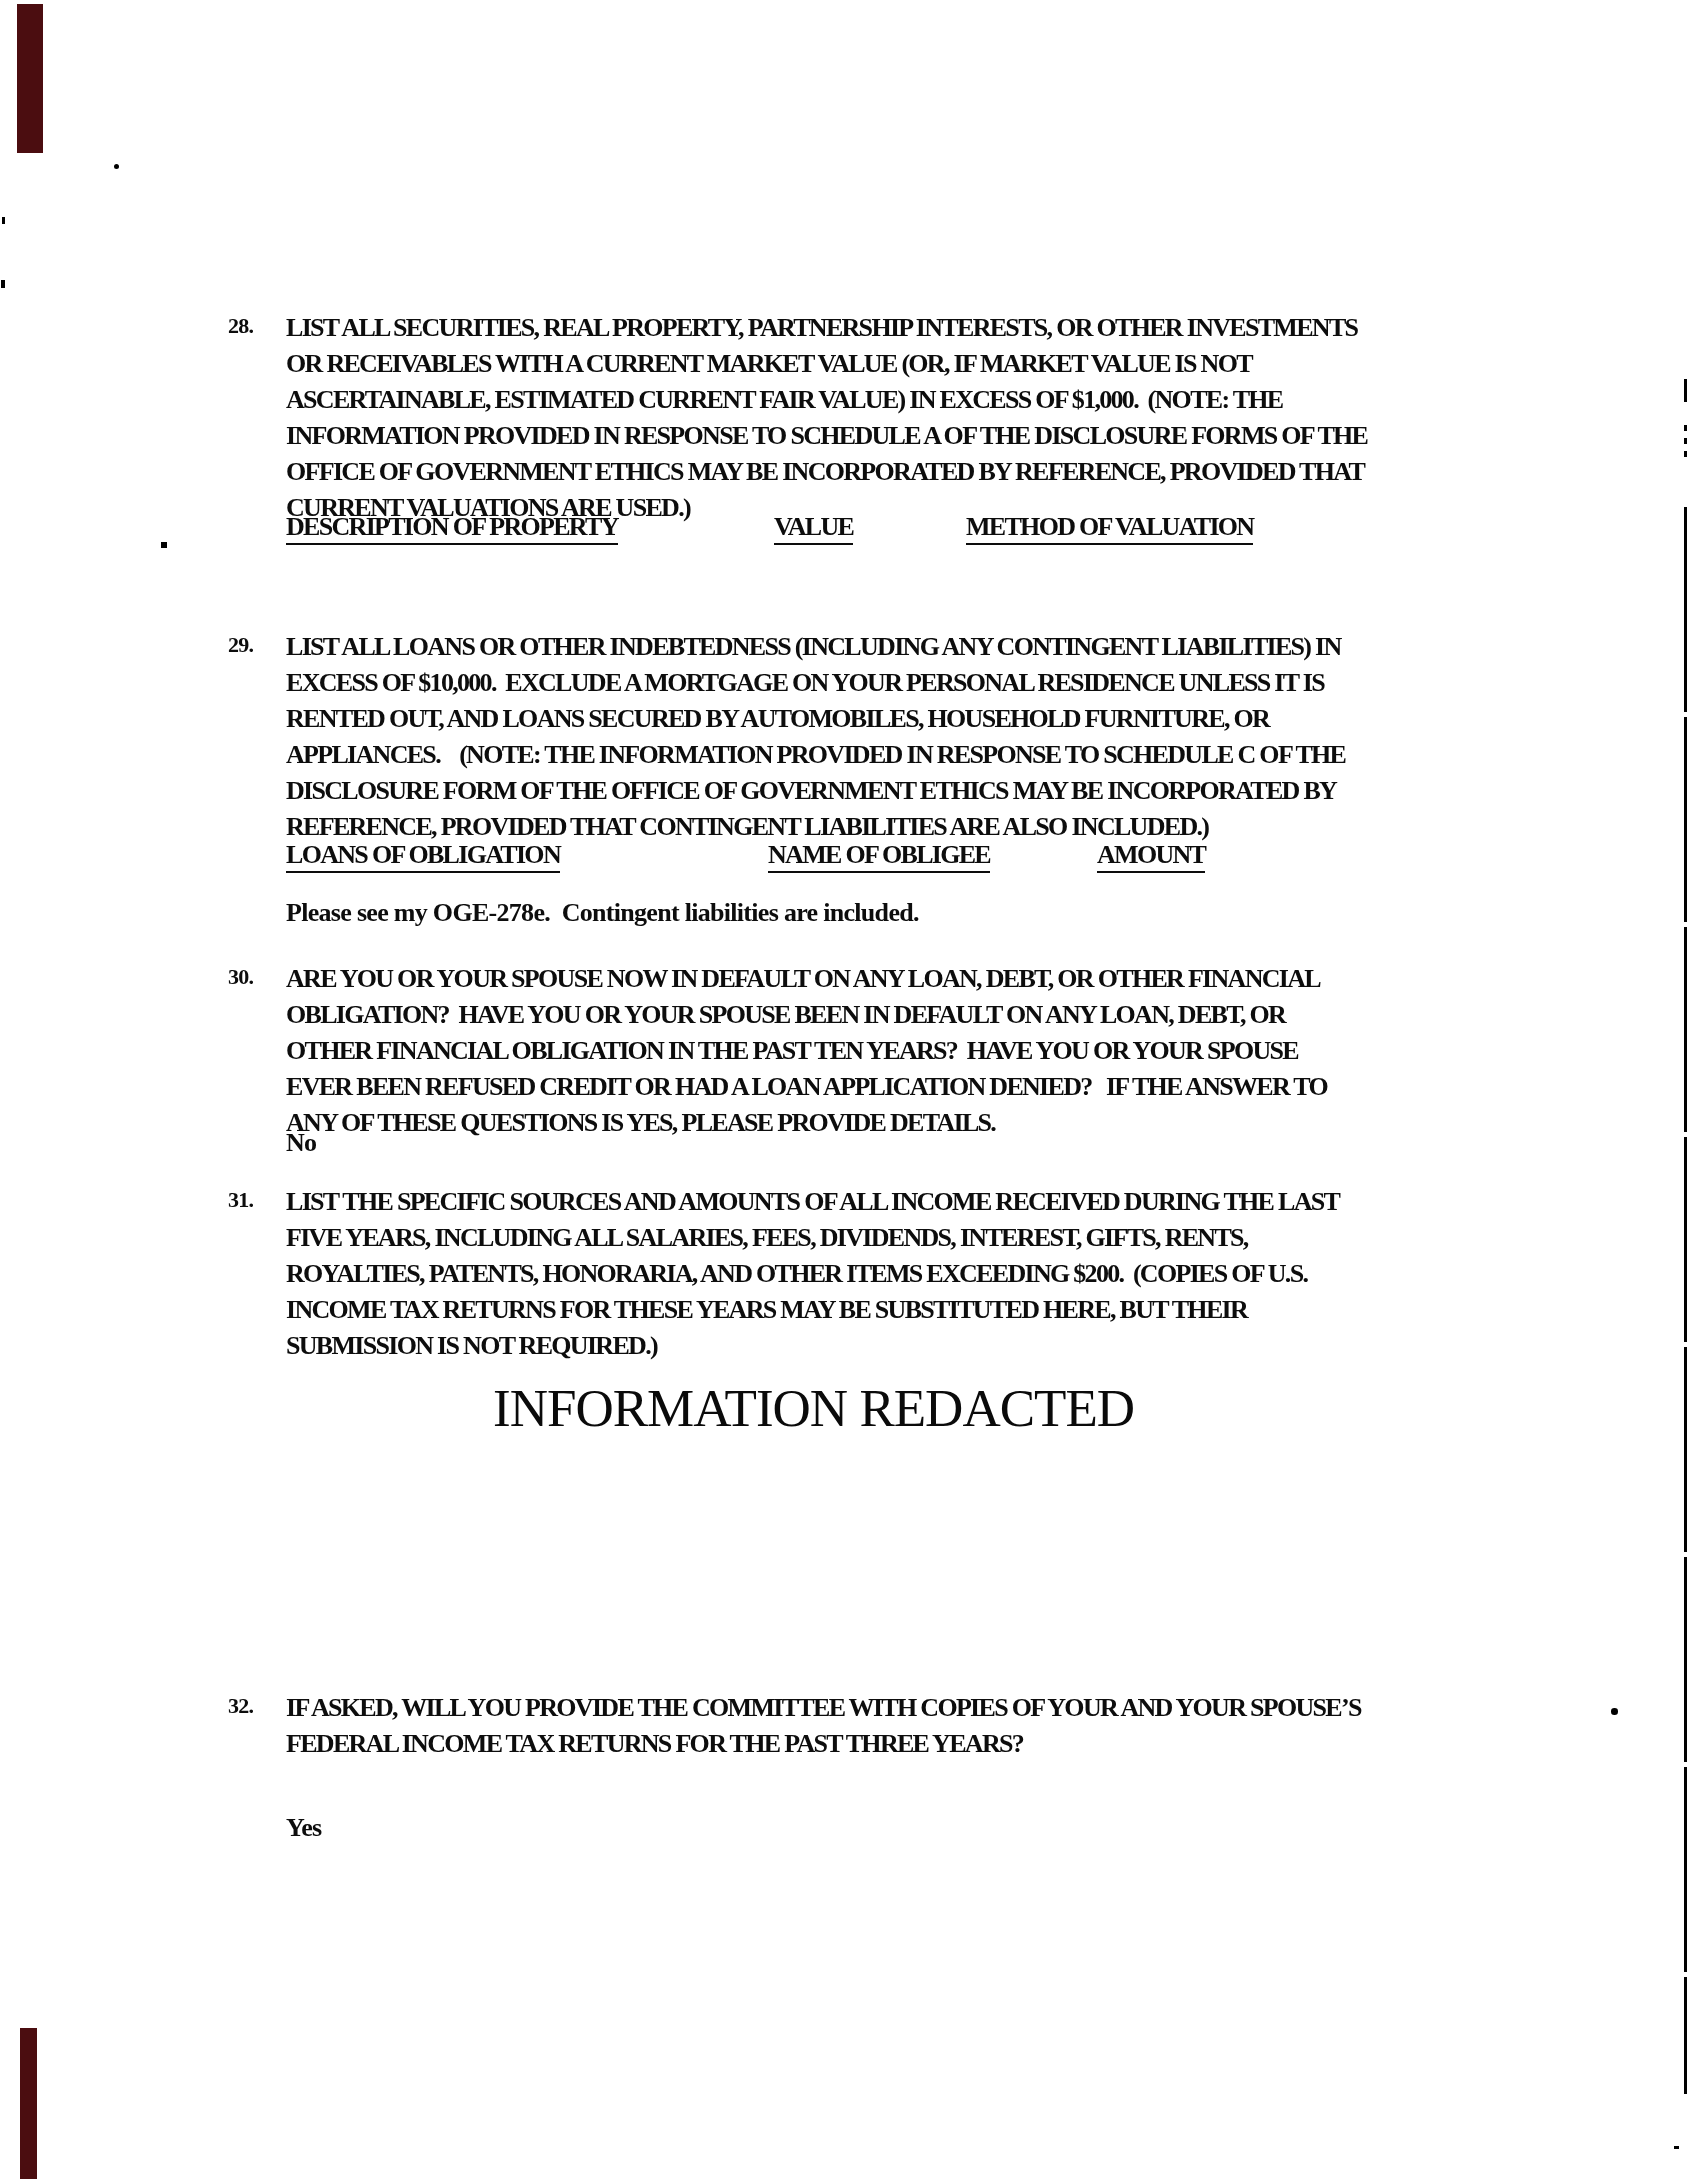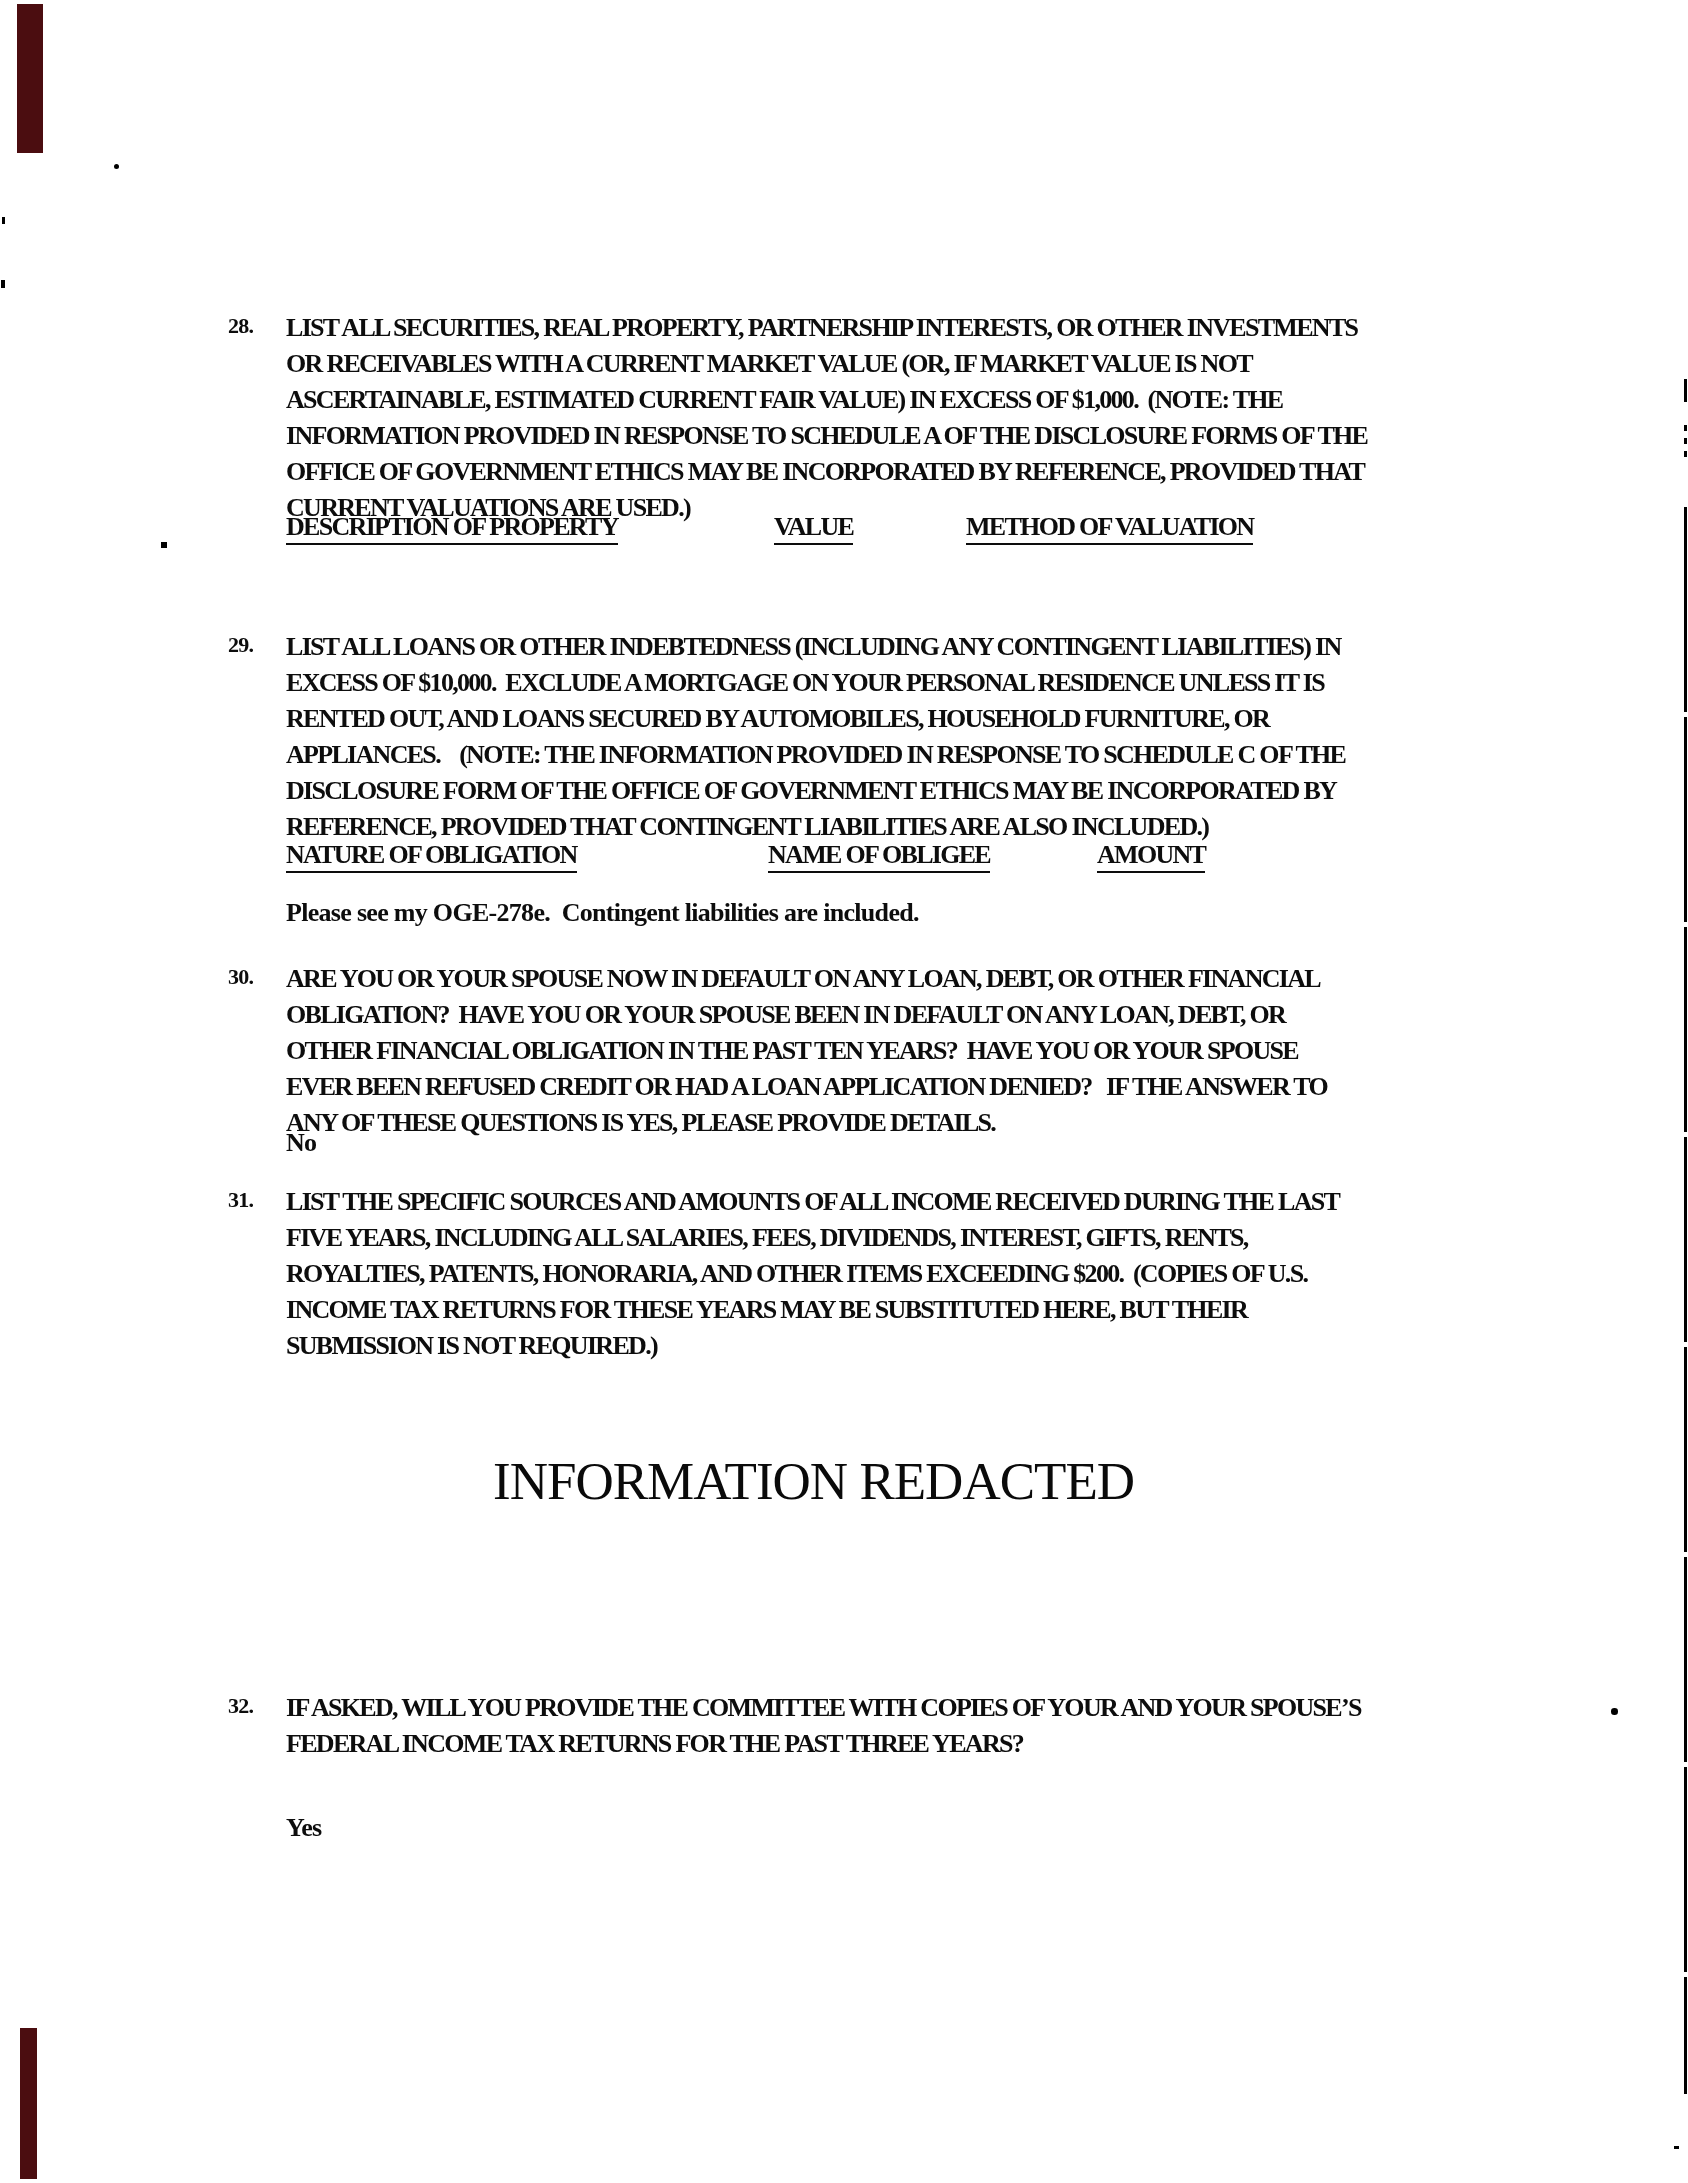--- a/index.html
+++ b/index.html
@@ -66,21 +66,21 @@
     position: absolute;
     left: 286px;
     font-size: 26px;
     font-weight: bold;
     letter-spacing: -0.7px;
     white-space: pre;
   }
   .redacted {
     position: absolute;
     left: 493px;
-    top: 1451px;
+    top: 1378px;
     font-size: 53px;
     font-weight: normal;
     letter-spacing: -1px;
     white-space: pre;
     color: #0a0a0a;
   }
   
   .art { position: absolute; background: #000; }
   .art.round { border-radius: 50%; }
   .art.red { background: #4b0d10; }
@@ -119,21 +119,21 @@
     <span class="qnum">29.</span>
     <div class="qbody">LIST ALL LOANS OR OTHER INDEBTEDNESS (INCLUDING ANY CONTINGENT LIABILITIES) IN
 EXCESS OF $10,000.  EXCLUDE A MORTGAGE ON YOUR PERSONAL RESIDENCE UNLESS IT IS
 RENTED OUT, AND LOANS SECURED BY AUTOMOBILES, HOUSEHOLD FURNITURE, OR
 APPLIANCES.    (NOTE: THE INFORMATION PROVIDED IN RESPONSE TO SCHEDULE C OF THE
 DISCLOSURE FORM OF THE OFFICE OF GOVERNMENT ETHICS MAY BE INCORPORATED BY
 REFERENCE, PROVIDED THAT CONTINGENT LIABILITIES ARE ALSO INCLUDED.)</div>
   </div>
 
   <div class="hdr-row row29" style="top: 840px;">
-    <span class="hdr c1">NATURE OF OBLIGATION</span>
+    <span class="hdr c1">LOANS OF OBLIGATION</span>
     <span class="hdr c2">NAME OF OBLIGEE</span>
     <span class="hdr c3">AMOUNT</span>
   </div>
 
   <div class="answer" style="top: 898px;">Please see my OGE-278e.  Contingent liabilities are included.</div>
 
   <div class="q" style="top: 961px;">
     <span class="qnum">30.</span>
     <div class="qbody">ARE YOU OR YOUR SPOUSE NOW IN DEFAULT ON ANY LOAN, DEBT, OR OTHER FINANCIAL
 OBLIGATION?  HAVE YOU OR YOUR SPOUSE BEEN IN DEFAULT ON ANY LOAN, DEBT, OR

